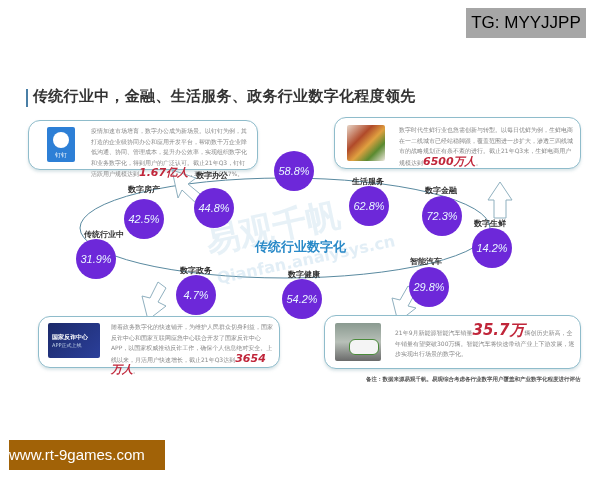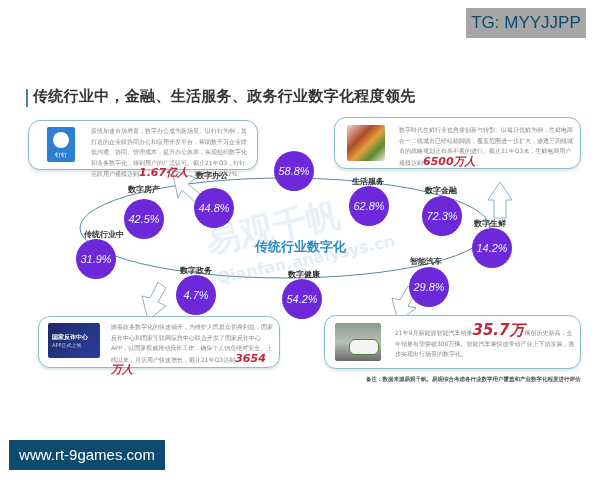--- a/index.html
+++ b/index.html
@@ -1,19 +1,19 @@
 <!DOCTYPE html>
 <html><head>
 <meta charset="utf-8">
 <style>
   html,body{margin:0;padding:0;}
   body{width:600px;height:480px;background:#fff;position:relative;overflow:hidden;font-family:"DejaVu Sans",sans-serif;}
   .abs{position:absolute;}
-  .tg{left:466px;top:8px;width:120px;height:30px;background:#a6a6a6;color:#0c4a6e;font-family:"Liberation Sans",sans-serif;font-size:17px;line-height:30px;text-align:center;}
-  .site{left:9px;top:440px;width:156px;height:30px;background:#0c4a6e;color:#fff;font-family:"Liberation Sans",sans-serif;font-size:15px;line-height:30px;text-align:center;}
+  .tg{left:466px;top:8px;width:120px;height:30px;background:#a6a6a6;color:#000000;font-family:"Liberation Sans",sans-serif;font-size:17px;line-height:30px;text-align:center;}
+  .site{left:9px;top:440px;width:156px;height:30px;background:#a16207;color:#fff;font-family:"Liberation Sans",sans-serif;font-size:15px;line-height:30px;text-align:left;}
   .title-bar{left:26px;top:89px;width:2px;height:18px;background:#4a7fa6;}
   .title{left:33px;top:87px;font-size:15px;font-weight:bold;color:#333;white-space:nowrap;letter-spacing:0.3px;}
   .card{border:1.5px solid #8fbccb;border-radius:12px;background:#fff;box-shadow:0 2px 3px rgba(150,180,190,0.35);}
   .card-text{font-size:6px;line-height:10.5px;color:#888;}
   .hl{color:#c0263a;font-style:italic;font-weight:bold;font-size:11px;}
   .hl-big{font-size:15px;}
   .node{width:40px;height:40px;border-radius:50%;background:#6d28d9;color:#e8f6ff;font-style:italic;font-size:11px;line-height:40px;text-align:center;font-family:"Liberation Sans",sans-serif;}
   .node-label{font-size:8px;color:#333;font-weight:bold;white-space:nowrap;}
   .center-label{left:255px;top:238px;font-size:13px;color:#2a8ac8;font-weight:bold;white-space:nowrap;}
   .watermark{left:205px;top:205px;font-size:34px;color:rgba(160,200,225,0.25);font-weight:bold;transform:rotate(-12deg);white-space:nowrap;}

